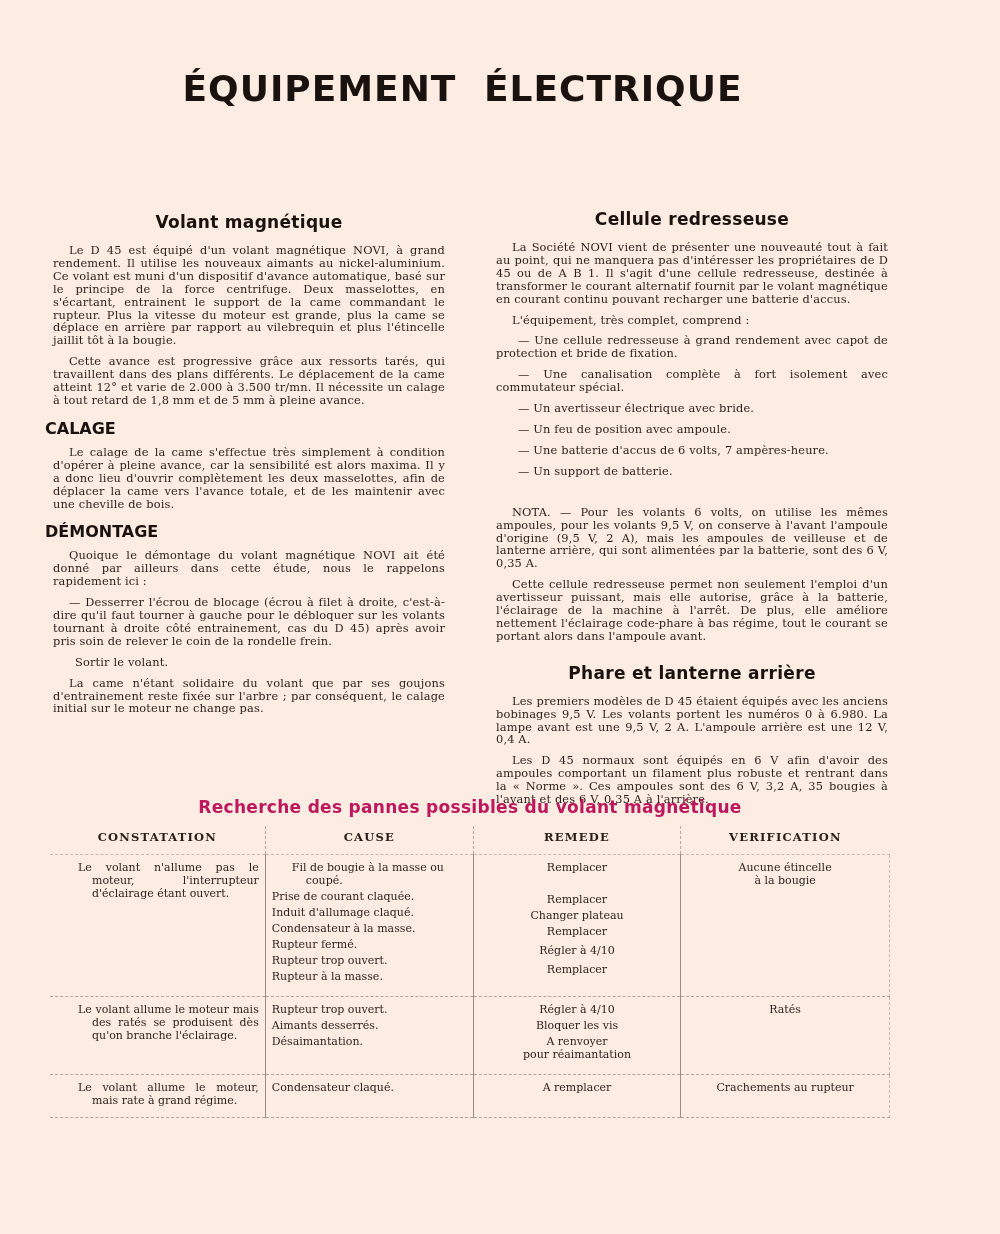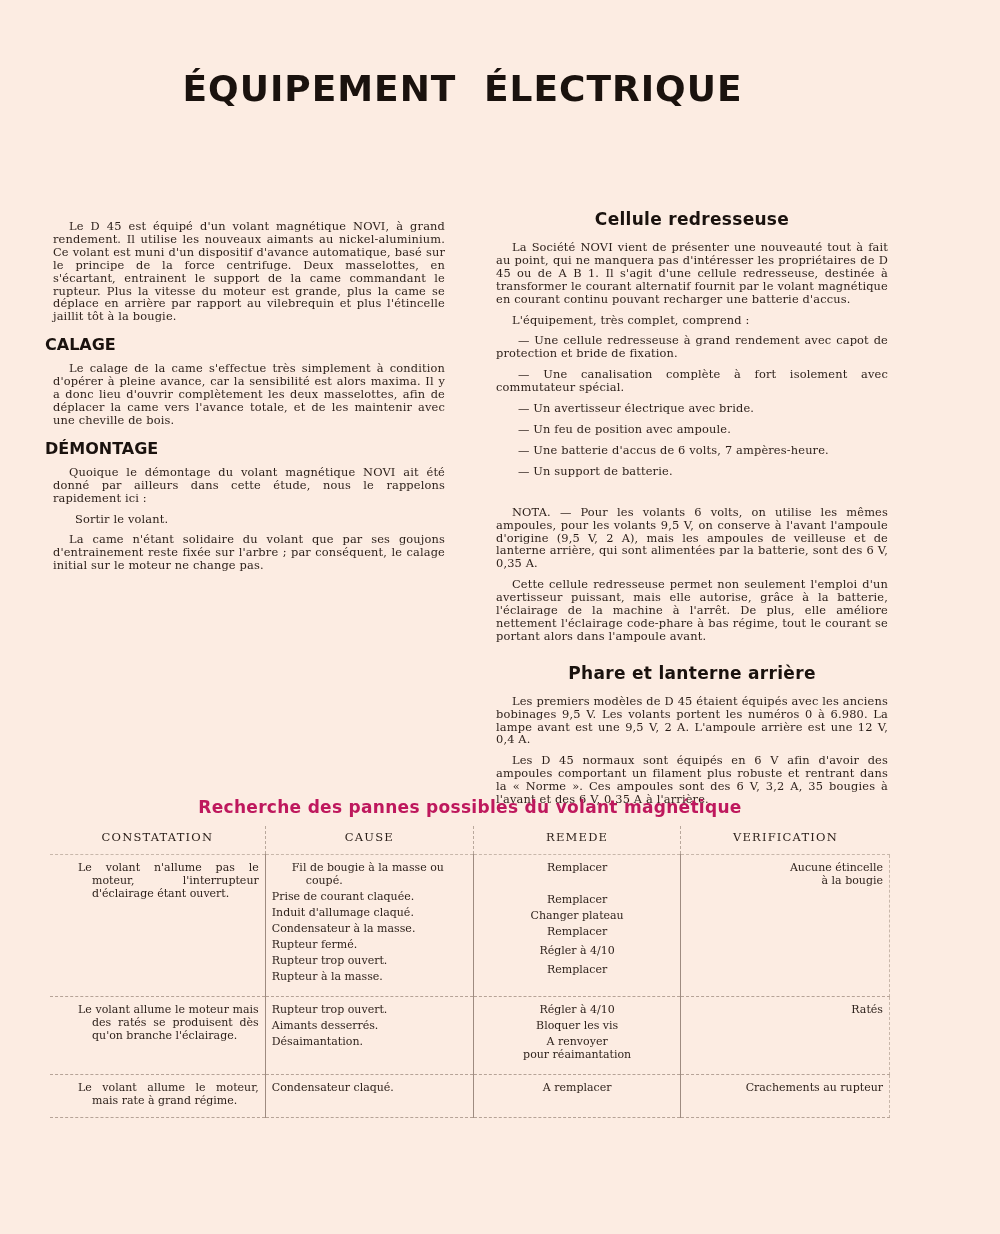--- a/index.html
+++ b/index.html
@@ -8,48 +8,51 @@
   .col{position:absolute;width:408px;}
   .col-left{left:45px;top:212px;}
   .col-right{left:488px;top:209px;}
   h2{font-family:"DejaVu Sans",sans-serif;font-weight:bold;font-size:17px;text-align:center;margin:0 0 12px 0;color:#1a120e;letter-spacing:0.3px;}
   h3{font-family:"DejaVu Sans",sans-serif;font-weight:bold;font-size:16px;margin:12px 0 4px 0;color:#1a120e;}
   p{margin:8px;font-size:11.4px;line-height:12.9px;text-align:justify;text-indent:16px;letter-spacing:0.15px;}
   p.item{text-indent:22px;}
   .gap{height:12px;}
   .table-title{position:absolute;left:0;top:797px;width:940px;text-align:center;font-family:"DejaVu Sans",sans-serif;font-weight:bold;font-size:17px;color:#be185d;letter-spacing:0.3px;}
   table{position:absolute;left:50px;top:826px;width:840px;border-collapse:collapse;font-size:11px;}
-  th{font-weight:normal;font-size:11.5px;letter-spacing:1.2px;padding:4px 4px 10px 4px;text-align:center;border-left:1px dashed #b9a89c;border-bottom:1px dashed #c8b7aa;}
+  th{font-weight:bold;font-size:11.5px;letter-spacing:1.2px;padding:4px 4px 10px 4px;text-align:center;border-left:1px dashed #b9a89c;border-bottom:1px dashed #c8b7aa;}
   th:first-child{border-left:none;}
   td{vertical-align:top;padding:6px 6px 10px 6px;border-left:1px solid #9e8b80;border-bottom:1px dashed #b6a397;line-height:13px;}
   td:first-child{border-left:none;}
   td.c1{width:205px;text-align:justify;padding-left:8px;}
   td.c1 span{display:block;}
   td.c2{width:200px;text-align:left;}
   td.c3{width:200px;text-align:center;}
-  td.c4{width:200px;text-align:right;border-right:1px dashed #c8b7aa;}
+  td.c4{width:200px;text-align:center;border-right:1px dashed #c8b7aa;}
   .line{display:block;margin-bottom:3px;}
   .hang{padding-left:14px;text-indent:-14px;display:block;margin-left:20px;}
 </style>
 </head>
 <body>
 
 <div class="title">ÉQUIPEMENT ÉLECTRIQUE</div>
 
 <div class="col col-left">
   <section>
+    <h2>Volant magnétique</h2>
     <p>Le D 45 est équipé d'un volant magnétique NOVI, à grand rendement. Il utilise les nouveaux aimants au nickel-aluminium. Ce volant est muni d'un dispositif d'avance automatique, basé sur le principe de la force centrifuge. Deux masselottes, en s'écartant, entrainent le support de la came commandant le rupteur. Plus la vitesse du moteur est grande, plus la came se déplace en arrière par rapport au vilebrequin et plus l'étincelle jaillit tôt à la bougie.</p>
+    <p>Cette avance est progressive grâce aux ressorts tarés, qui travaillent dans des plans différents. Le déplacement de la came atteint 12° et varie de 2.000 à 3.500 tr/mn. Il nécessite un calage à tout retard de 1,8 mm et de 5 mm à pleine avance.</p>
   </section>
   <section>
     <h3>CALAGE</h3>
     <p>Le calage de la came s'effectue très simplement à condition d'opérer à pleine avance, car la sensibilité est alors maxima. Il y a donc lieu d'ouvrir complètement les deux masselottes, afin de déplacer la came vers l'avance totale, et de les maintenir avec une cheville de bois.</p>
   </section>
   <section>
     <h3>DÉMONTAGE</h3>
     <p>Quoique le démontage du volant magnétique NOVI ait été donné par ailleurs dans cette étude, nous le rappelons rapidement ici :</p>
+    <p>— Desserrer l'écrou de blocage (écrou à filet à droite, c'est-à-dire qu'il faut tourner à gauche pour le débloquer sur les volants tournant à droite côté entrainement, cas du D 45) après avoir pris soin de relever le coin de la rondelle frein.</p>
     <p class="item">Sortir le volant.</p>
     <p>La came n'étant solidaire du volant que par ses goujons d'entrainement reste fixée sur l'arbre ; par conséquent, le calage initial sur le moteur ne change pas.</p>
   </section>
 </div>
 
 <div class="col col-right">
   <section>
     <h2>Cellule redresseuse</h2>
     <p>La Société NOVI vient de présenter une nouveauté tout à fait au point, qui ne manquera pas d'intéresser les propriétaires de D 45 ou de A B 1. Il s'agit d'une cellule redresseuse, destinée à transformer le courant alternatif fournit par le volant magnétique en courant continu pouvant recharger une batterie d'accus.</p>
     <p>L'équipement, très complet, comprend :</p>

